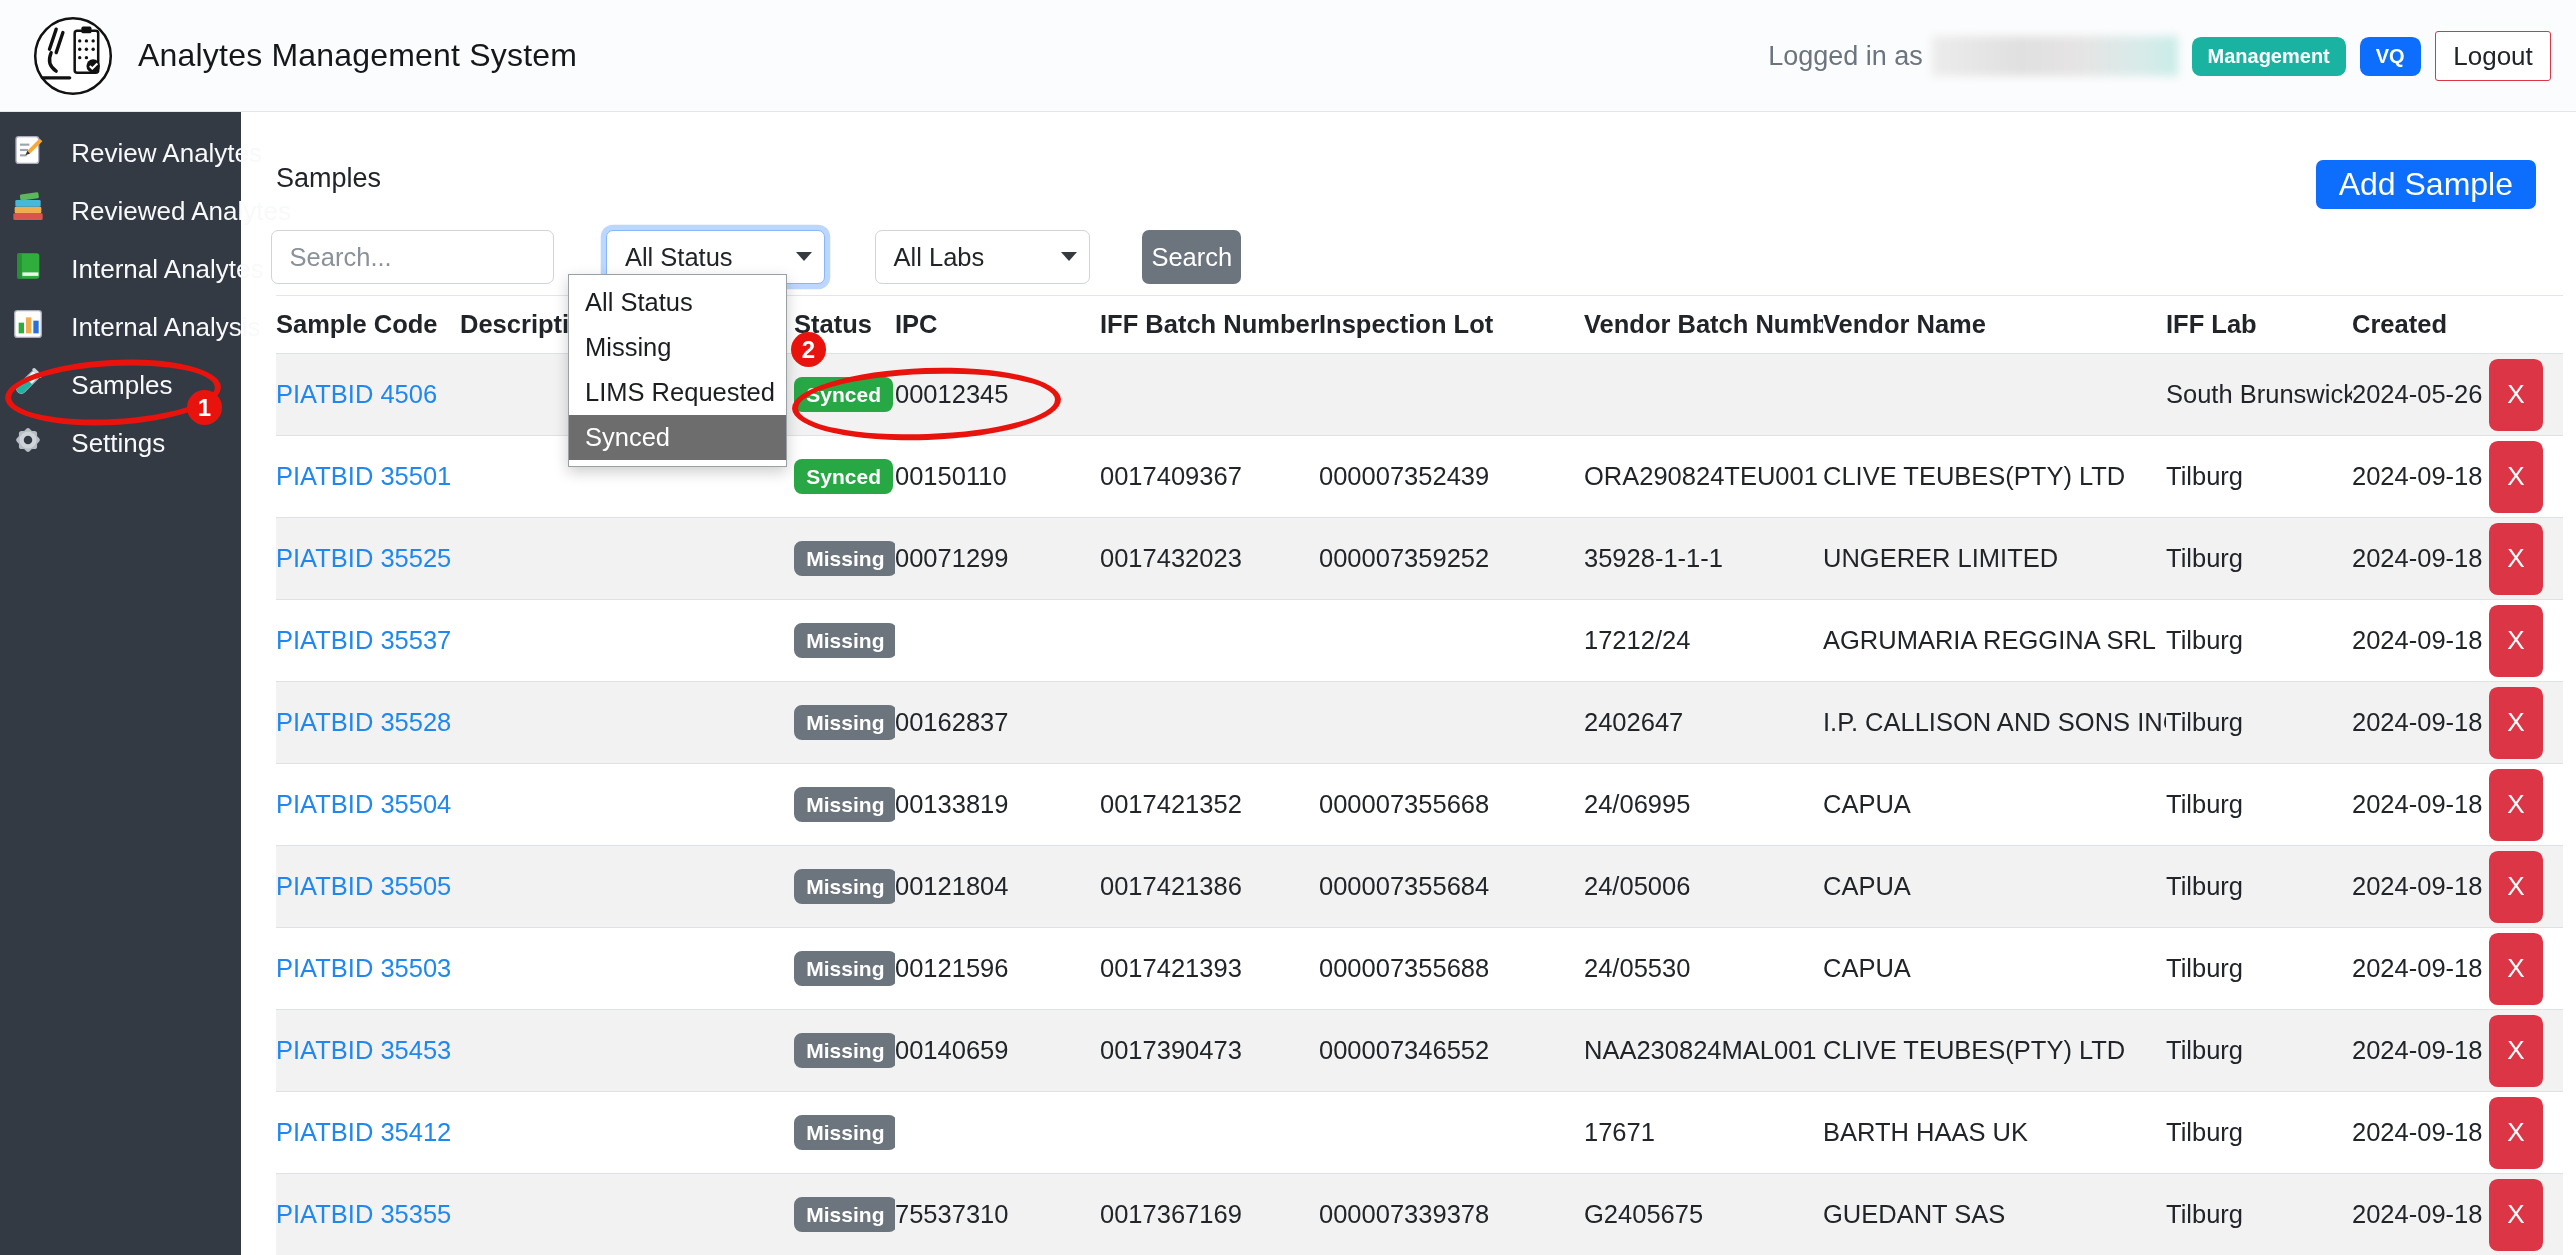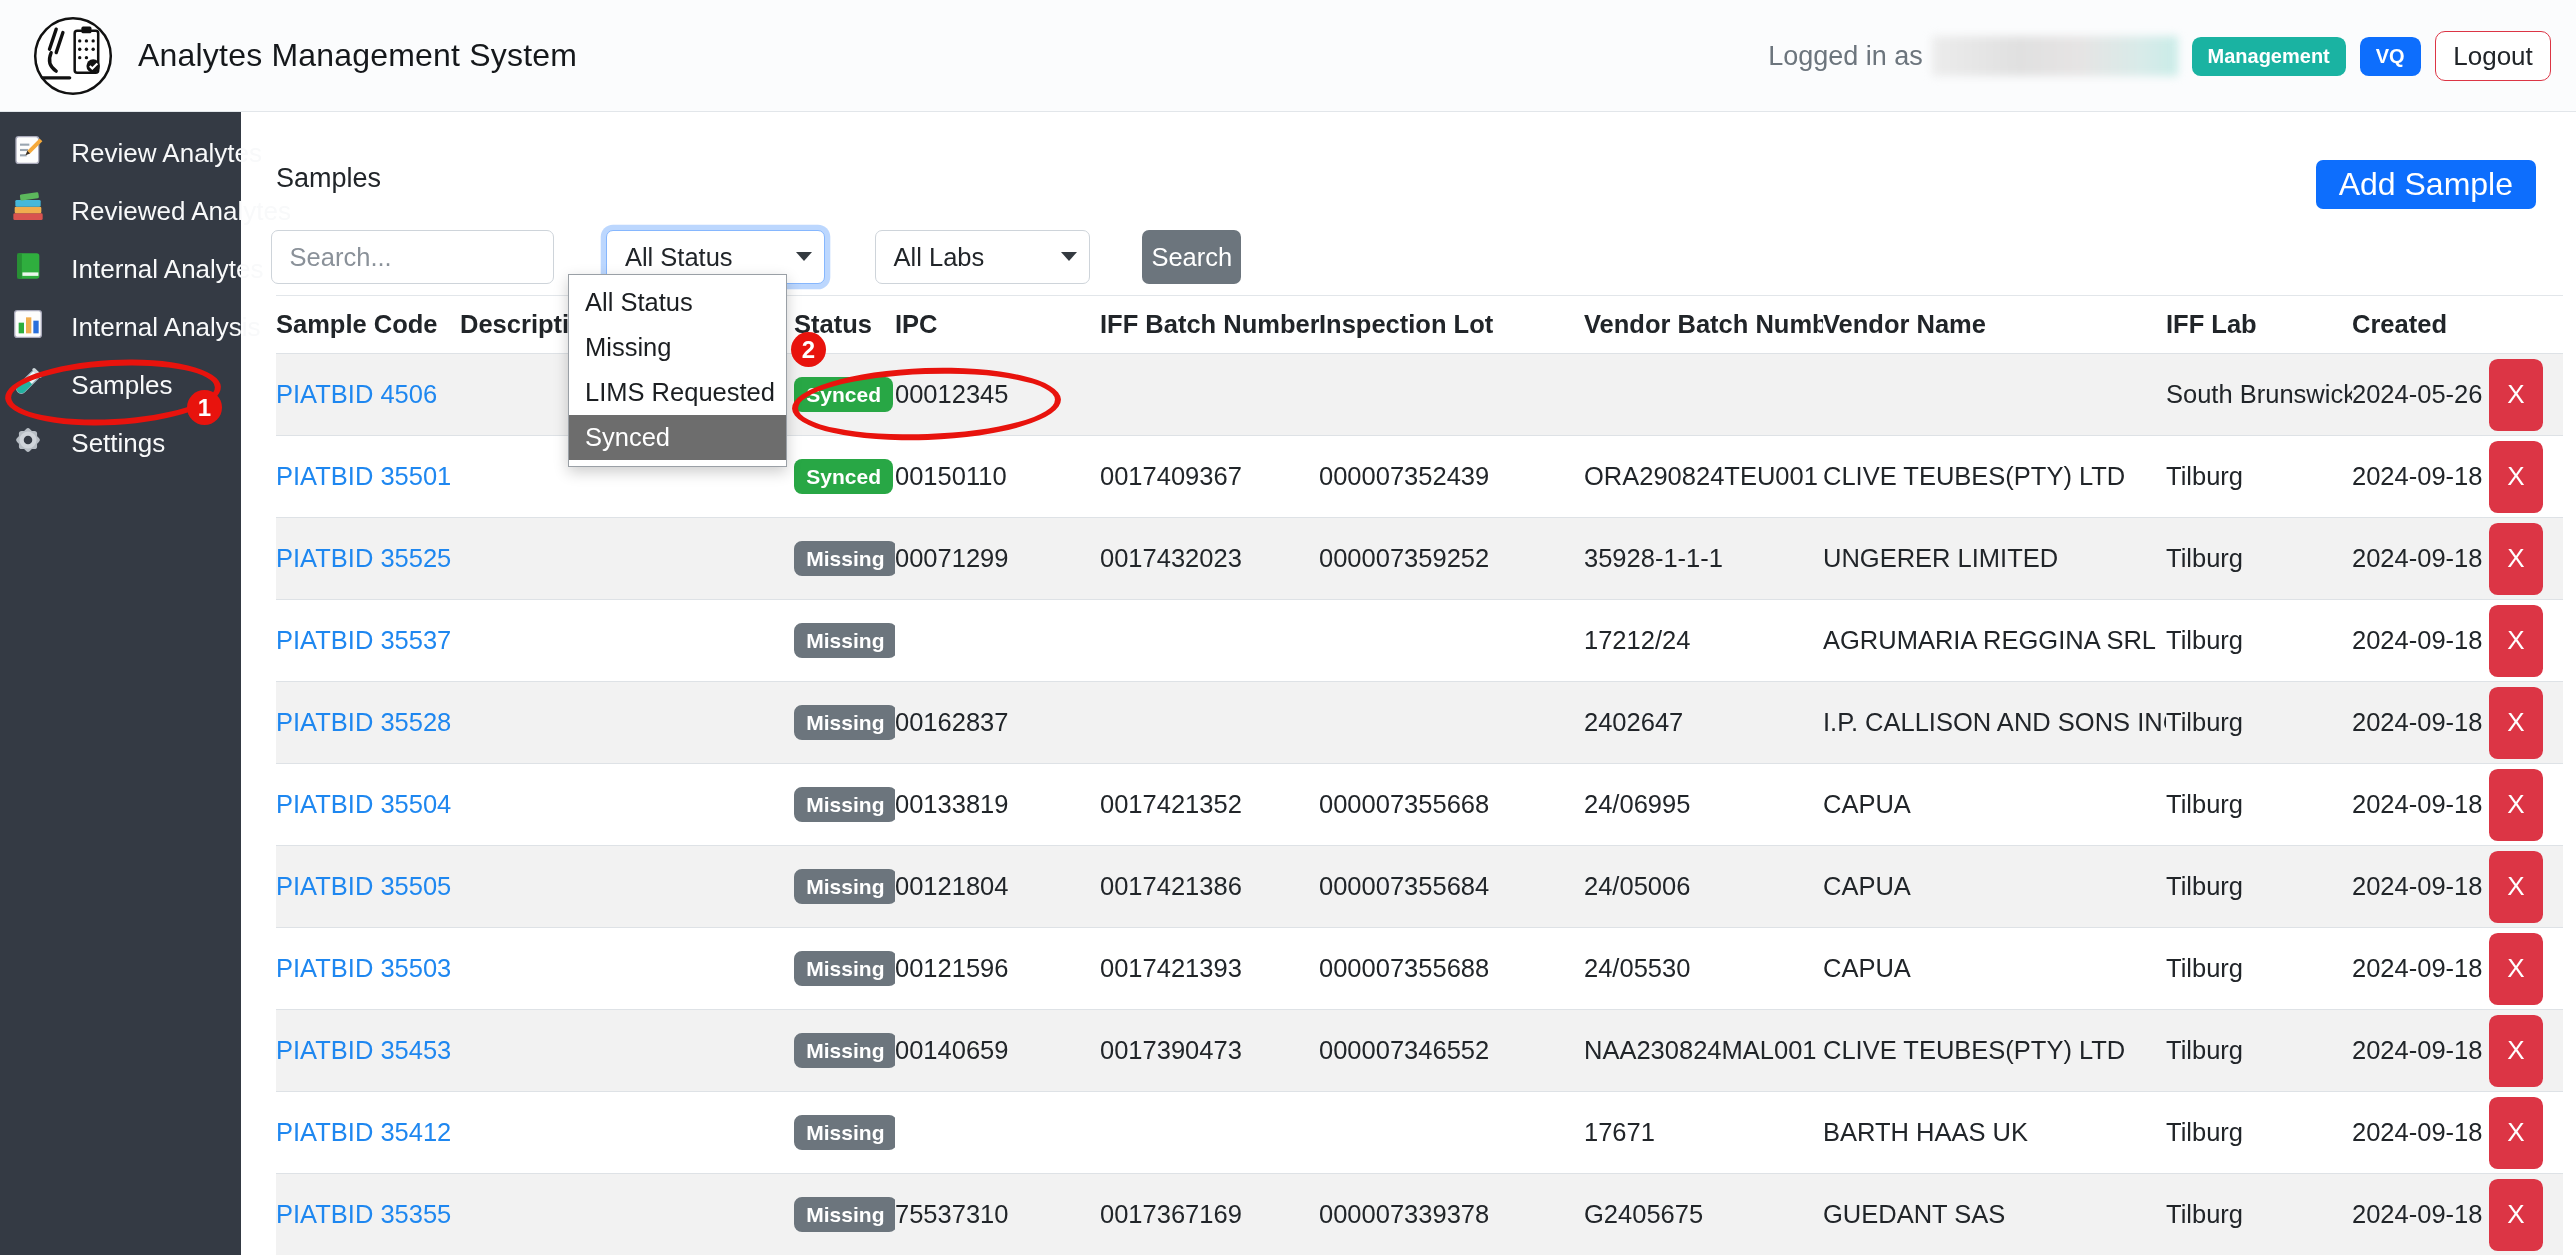--- a/index.html
+++ b/index.html
@@ -15,21 +15,21 @@
   .app-title { font-size:32px; color:#15181b; letter-spacing:0.2px; }
   .header-right { position:absolute; right:24.6px; top:0; height:112px;
     display:flex; align-items:center; gap:14px; }
   .logged-in { font-size:27px; color:#6c757d; }
   .blur-name { width:246px; height:40px; margin-left:-5.3px; border-radius:2.6px;
     background:linear-gradient(90deg,#ececec 0%,#e0e0e0 35%,#e6e4e4 60%,#d8ebe9 85%,#c9ece8 100%);
     filter:blur(4.4px); }
   .role-badge { color:#fff; font-weight:bold; font-size:20px; padding:8px 16px;
     border-radius:8.8px; }
   .logout-btn { background:#fff; border:1.8px solid #dc3545; color:#212529;
-    font-size:26px; padding:8.8px 17.6px; border-radius:10px; font-family:inherit; }
+    font-size:26px; padding:8.8px 17.6px; border-radius:3px; font-family:inherit; }
 
   
   .sidebar { position:absolute; left:0; top:112px; width:241px; height:1144px;
     background:#343a44; z-index:5; padding-top:12.3px; }
   .side-item { height:58px; display:flex; align-items:center; gap:27px;
     padding-left:12.3px; color:#f8f9fa; font-size:26px; cursor:pointer; white-space:nowrap; }
   .side-item svg { width:32px; height:32px; flex:none; }
 
   
   .main { position:absolute; left:241px; top:112px; right:0; bottom:0; background:#fff; }

